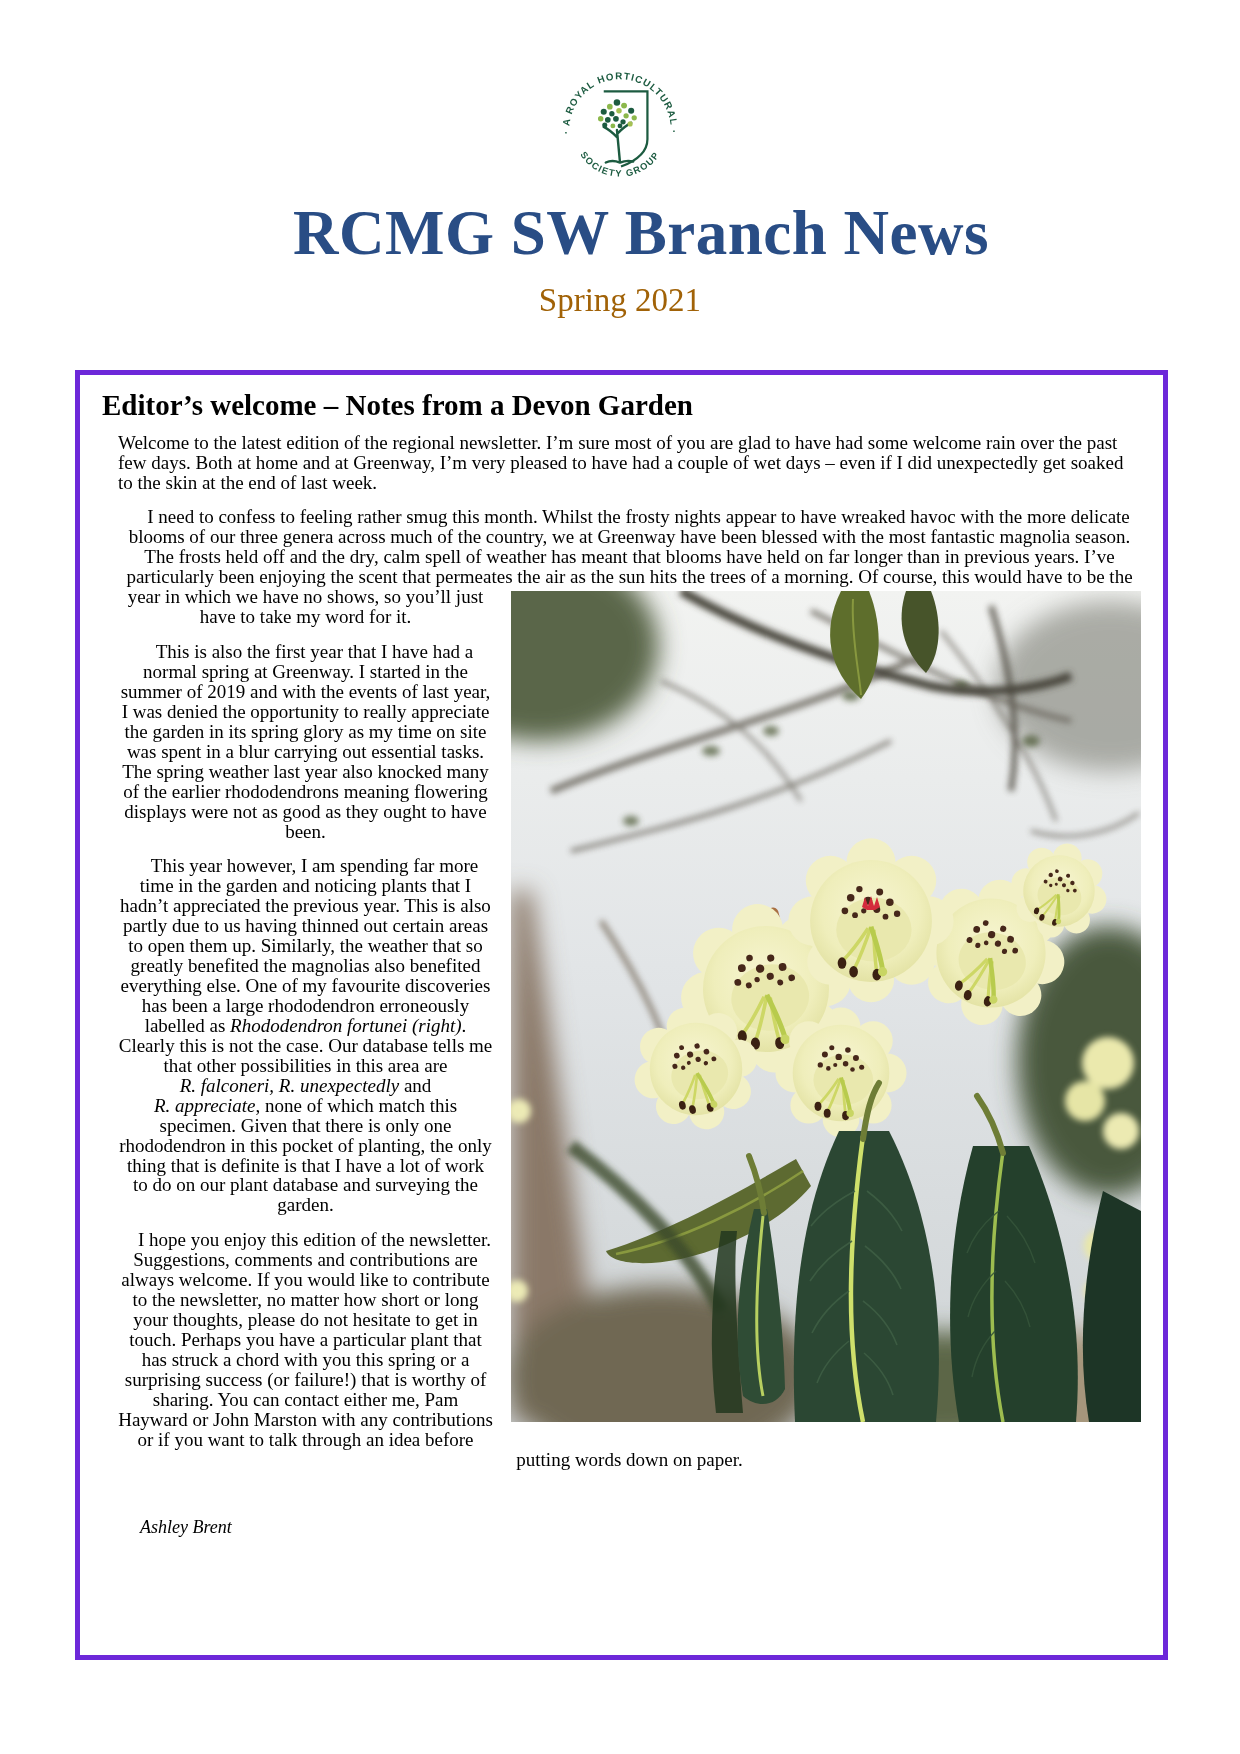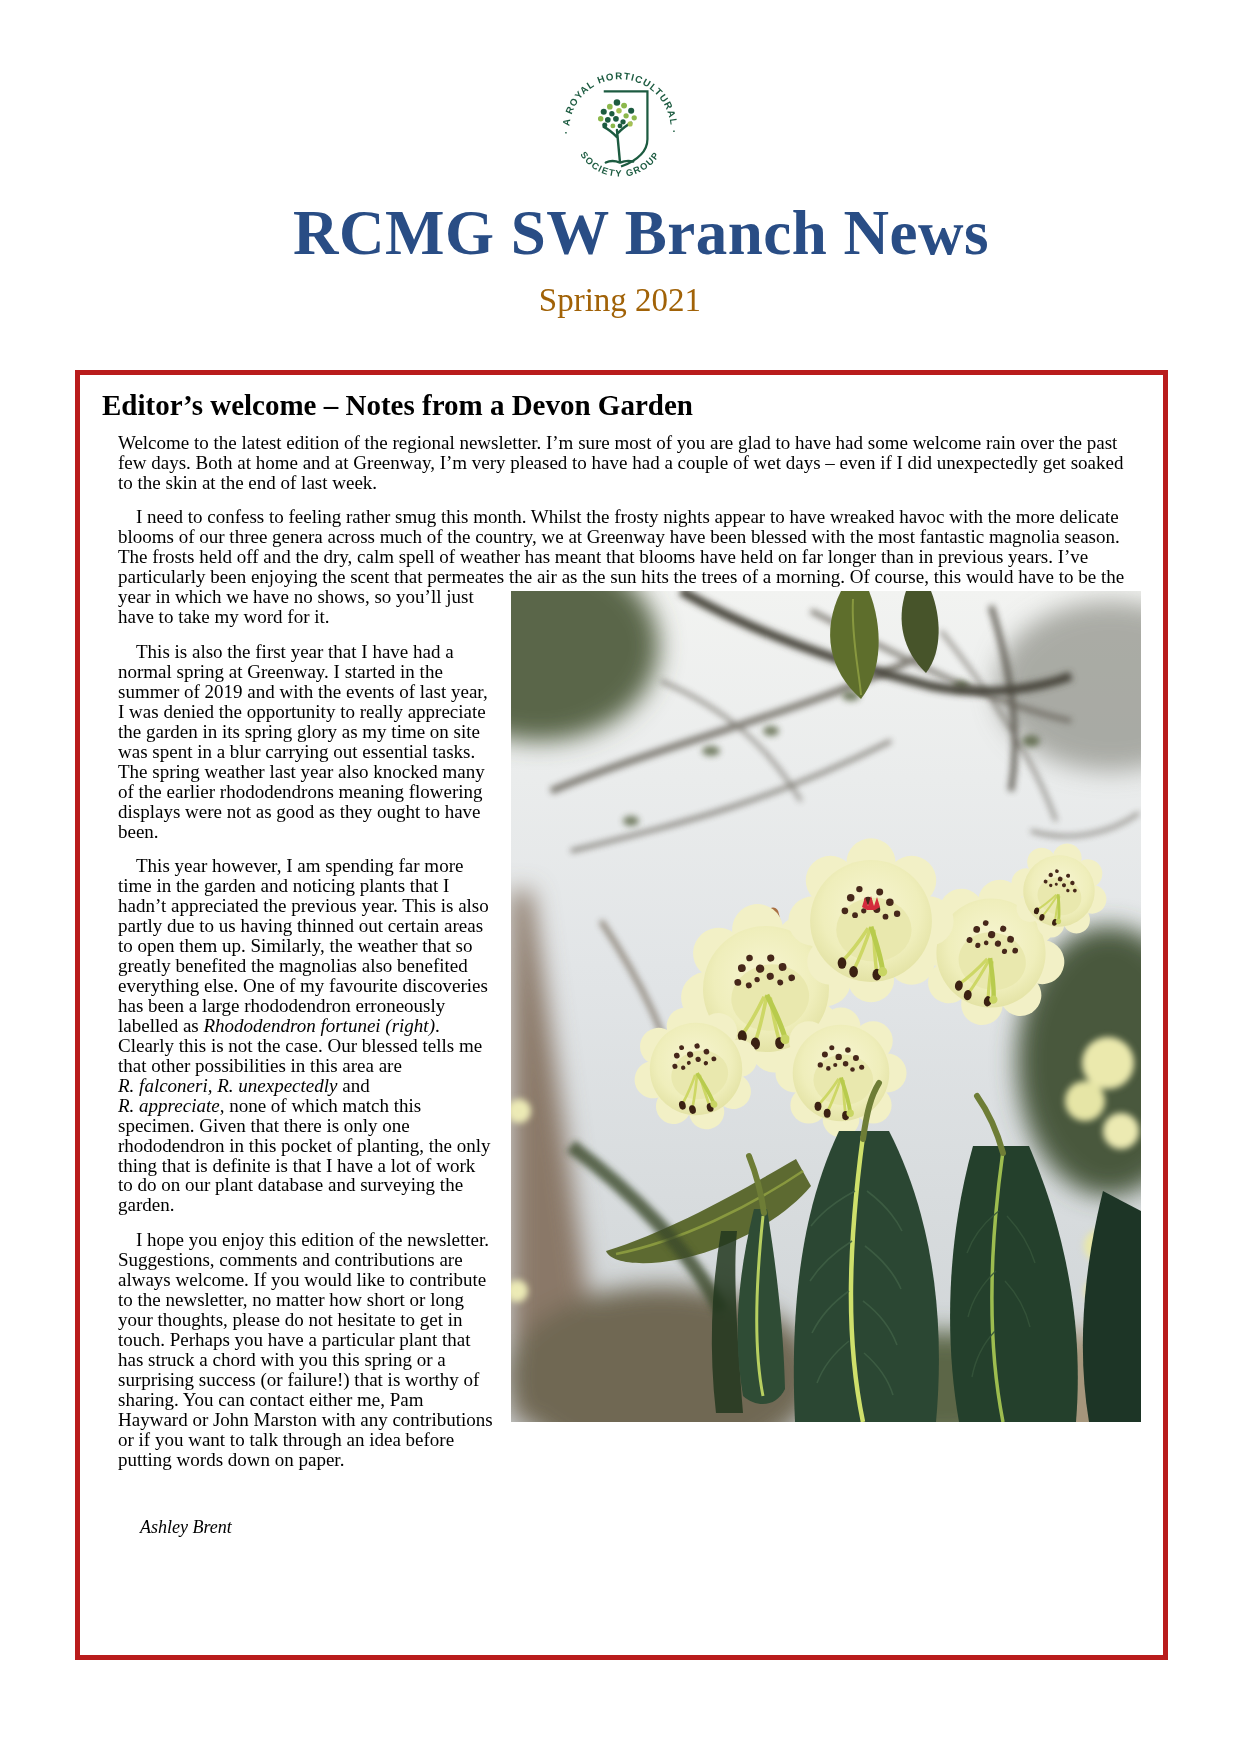--- a/index.html
+++ b/index.html
@@ -29,33 +29,33 @@
     font-size:33px;
     color:#a16207;
     line-height:1.1;
   }
   
   .frame{
     box-sizing:border-box;
     margin:52px auto 0 75px;
     width:1093px;
     min-height:1290px;
-    border:5px solid #b91c1c;
+    border:5px solid #6d28d9;
     background:#fff;
     padding:13px 22px 20px 22px;
   }
   .article-heading{
     font-size:29px;
     font-weight:bold;
     margin:0 0 10px 0;
     line-height:1.2;
   }
   .article-body{ font-size:19px; line-height:1.05;margin-left:16px; }
   .article-body p{ margin:0 0 15px 0; text-align:left; }
-  .article-body p.indent{ text-indent:18px; }
+  .article-body p.indent{ text-indent:18px;text-align:center; }
   .em{ font-style:italic; }
   
   .photo-float{
     float:right;
     width:630px;height:831px;
     margin:4px 0 16px 18px;
     line-height:0;
   }
   .photo-float svg{ width:630px; height:831px; display:block; }
   .signature{
@@ -276,21 +276,21 @@
               <path d="M253,622 C250,600 246,585 238,565"></path>
             </g>
           </svg>
         </span>
         <span>morning. Of course, this would have to be the year in which we have no shows, so you’ll just have to take my word for it.</span>
       </p>
 
       <p class="indent">This is also the first year that I have had a normal spring at Greenway. I started in the summer of 2019 and with the events of last year, I was denied the opportunity to really appreciate the garden in its spring glory as my time on site was spent in a blur carrying out essential tasks. The spring weather last year also knocked many of the earlier rhododendrons meaning flowering displays were not as good as they ought to have been.</p>
 
       <p class="indent"><span>This year however, I am spending far more time in the garden and noticing plants that I hadn’t appreciated the previous year. This is also partly due to us having thinned out certain areas to open them up. Similarly, the weather that so greatly benefited the magnolias also benefited everything else. One of my favourite discoveries has been a large rhododendron erroneously labelled as</span>
-        <span class="em">Rhododendron fortunei (right)</span><span>. Clearly this is not the case. Our blessed tells me that other possibilities in this area are</span><br>
+        <span class="em">Rhododendron fortunei (right)</span><span>. Clearly this is not the case. Our database tells me that other possibilities in this area are</span><br>
         <span class="em">R. falconeri, R. unexpectedly</span>
         <span>and</span><br>
         <span class="em">R. appreciate</span><span>, none of which match this specimen. Given that there is only one rhododendron in this pocket of planting, the only thing that is definite is that I have a lot of work to do on our plant database and surveying the garden.</span>
       </p>
 
       <p class="indent">I hope you enjoy this edition of the newsletter. Suggestions, comments and contributions are always welcome. If you would like to contribute to the newsletter, no matter how short or long your thoughts, please do not hesitate to get in touch. Perhaps you have a particular plant that has struck a chord with you this spring or a surprising success (or failure!) that is worthy of sharing. You can contact either me, Pam Hayward or John Marston with any contributions or if you want to talk through an idea before putting words down on paper.</p>
 
       <div class="signature">Ashley Brent</div>
     </div>
   </div>

